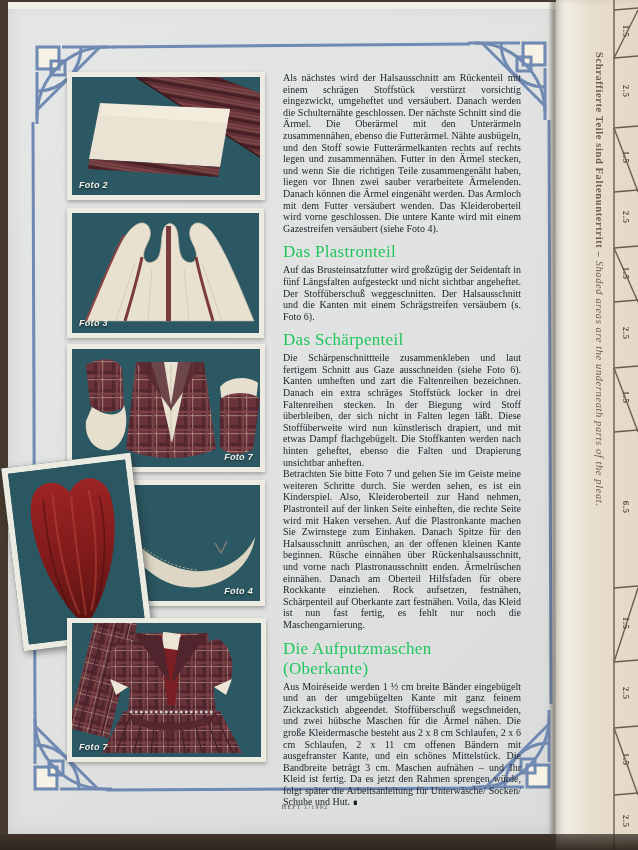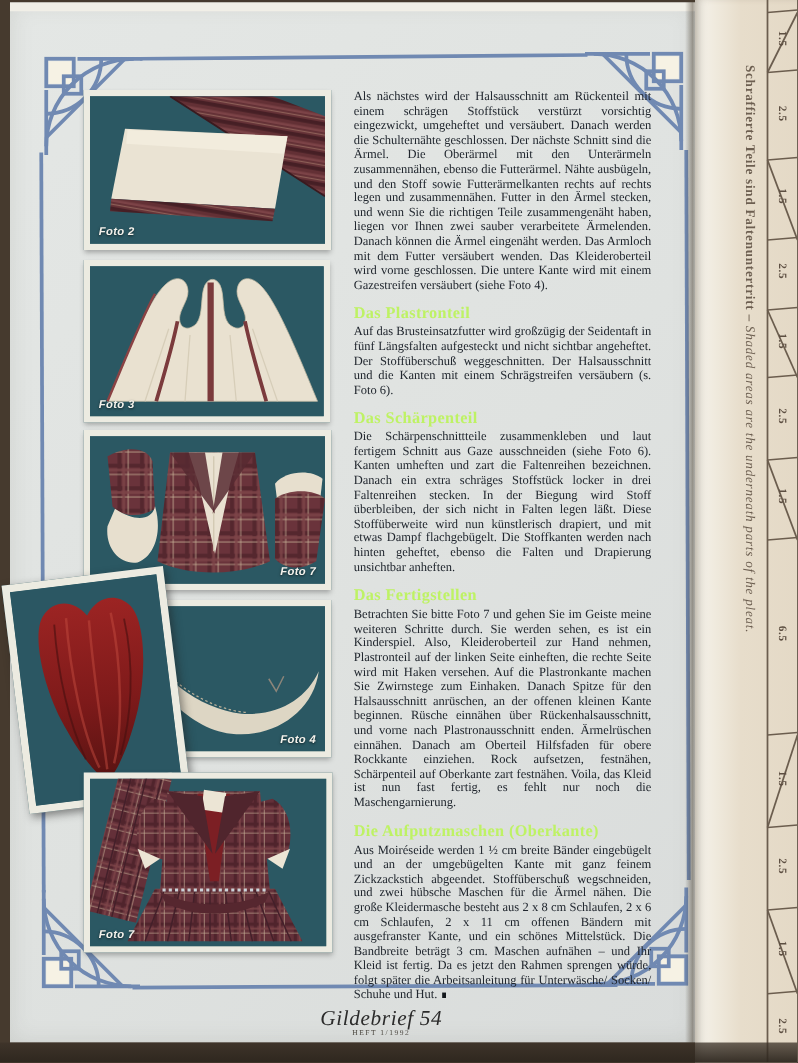--- a/index.html
+++ b/index.html
@@ -33,22 +33,22 @@
   .inset{transform:rotate(-7deg);box-shadow:2px 3px 7px rgba(30,30,30,.5);}
   
   .article{
     position:absolute;left:283px;top:72px;width:238px;
     color:#20262e;
   }
   .article p{
     margin:0;text-align:justify;font-size:10px;line-height:11.6px;
   }
   .article h3{
-    margin:8px 0 2px;font-size:13px;font-weight:bold;
-    color:#bef264;letter-spacing:.3px;
+    margin:8px 0 2px;font-size:17px;font-weight:normal;
+    color:#22c55e;letter-spacing:.3px;
   }
   .end-mark{font-size:9px;color:#14181d;}
   
   .footer{position:absolute;left:225px;top:805px;width:160px;text-align:center;color:#2b2b2b;}
   .footer .mag{font-style:italic;font-size:17px;letter-spacing:.5px;}
   .footer .issue{font-size:6px;letter-spacing:1.2px;margin-top:-1px;color:#4a463f;}
   
   .sheet{
     position:absolute;left:556px;top:0;width:82px;height:850px;
     background:linear-gradient(90deg,#f6f3ec 0%,#efe9dc 22%,#e7ddcb 45%,#e4d9c6 100%);
@@ -276,29 +276,27 @@
 
 <div class="article">
   <p>Als nächstes wird der Halsausschnitt am Rückenteil mit einem schrägen Stoffstück verstürzt vorsichtig eingezwickt, umgeheftet und versäubert. Danach werden die Schulternähte geschlossen. Der nächste Schnitt sind die Ärmel. Die Oberärmel mit den Unterärmeln zusammennähen, ebenso die Futterärmel. Nähte ausbügeln, und den Stoff sowie Futterärmelkanten rechts auf rechts legen und zusammennähen. Futter in den Ärmel stecken, und wenn Sie die richtigen Teile zusammengenäht haben, liegen vor Ihnen zwei sauber verarbeitete Ärmelenden. Danach können die Ärmel eingenäht werden. Das Armloch mit dem Futter versäubert wenden. Das Kleideroberteil wird vorne geschlossen. Die untere Kante wird mit einem Gazestreifen versäubert (siehe Foto 4).</p>
 
   <h3>Das Plastronteil</h3>
   <p>Auf das Brusteinsatzfutter wird großzügig der Seidentaft in fünf Längsfalten aufgesteckt und nicht sichtbar angeheftet. Der Stoffüberschuß weggeschnitten. Der Halsausschnitt und die Kanten mit einem Schrägstreifen versäubern (s. Foto 6).</p>
 
   <h3>Das Schärpenteil</h3>
   <p>Die Schärpenschnittteile zusammenkleben und laut fertigem Schnitt aus Gaze ausschneiden (siehe Foto 6). Kanten umheften und zart die Faltenreihen bezeichnen. Danach ein extra schräges Stoffstück locker in drei Faltenreihen stecken. In der Biegung wird Stoff überbleiben, der sich nicht in Falten legen läßt. Diese Stoffüberweite wird nun künstlerisch drapiert, und mit etwas Dampf flachgebügelt. Die Stoffkanten werden nach hinten geheftet, ebenso die Falten und Drapierung unsichtbar anheften.</p>
 
-  <h3>Das Fertigstellen</h3>
   <p>Betrachten Sie bitte Foto 7 und gehen Sie im Geiste meine weiteren Schritte durch. Sie werden sehen, es ist ein Kinderspiel. Also, Kleideroberteil zur Hand nehmen, Plastronteil auf der linken Seite einheften, die rechte Seite wird mit Haken versehen. Auf die Plastronkante machen Sie Zwirnstege zum Einhaken. Danach Spitze für den Halsausschnitt anrüschen, an der offenen kleinen Kante beginnen. Rüsche einnähen über Rückenhalsausschnitt, und vorne nach Plastronausschnitt enden. Ärmelrüschen einnähen. Danach am Oberteil Hilfsfaden für obere Rockkante einziehen. Rock aufsetzen, festnähen, Schärpenteil auf Oberkante zart festnähen. Voila, das Kleid ist nun fast fertig, es fehlt nur noch die Maschengarnierung.</p>
 
   <h3>Die Aufputzmaschen (Oberkante)</h3>
   <p><span>Aus Moiréseide werden 1 ½ cm breite Bänder eingebügelt und an der umgebügelten Kante mit ganz feinem Zickzackstich abgeendet. Stoffüberschuß wegschneiden, und zwei hübsche Maschen für die Ärmel nähen. Die große Kleidermasche besteht aus 2 x 8 cm Schlaufen, 2 x 6 cm Schlaufen, 2 x 11 cm offenen Bändern mit ausgefranster Kante, und ein schönes Mittelstück. Die Bandbreite beträgt 3 cm. Maschen aufnähen – und Ihr Kleid ist fertig. Da es jetzt den Rahmen sprengen würde, folgt später die Arbeitsanleitung für Unterwäsche/ Socken/ Schuhe und Hut.</span> <span class="end-mark">∎</span></p>
 </div>
 
 <div class="footer">
-  <div class="mag">Gildebrief 54</div>
   <div class="issue">HEFT 1/1992</div>
 </div>
 
 <div class="page-crease"></div>
 <div class="sheet"></div>
 
 <div class="margin-note">
   <span class="de">Schraffierte Teile sind Faltenuntertritt – </span><span class="en">Shaded areas are the underneath parts of the pleat.</span>
 </div>
 

